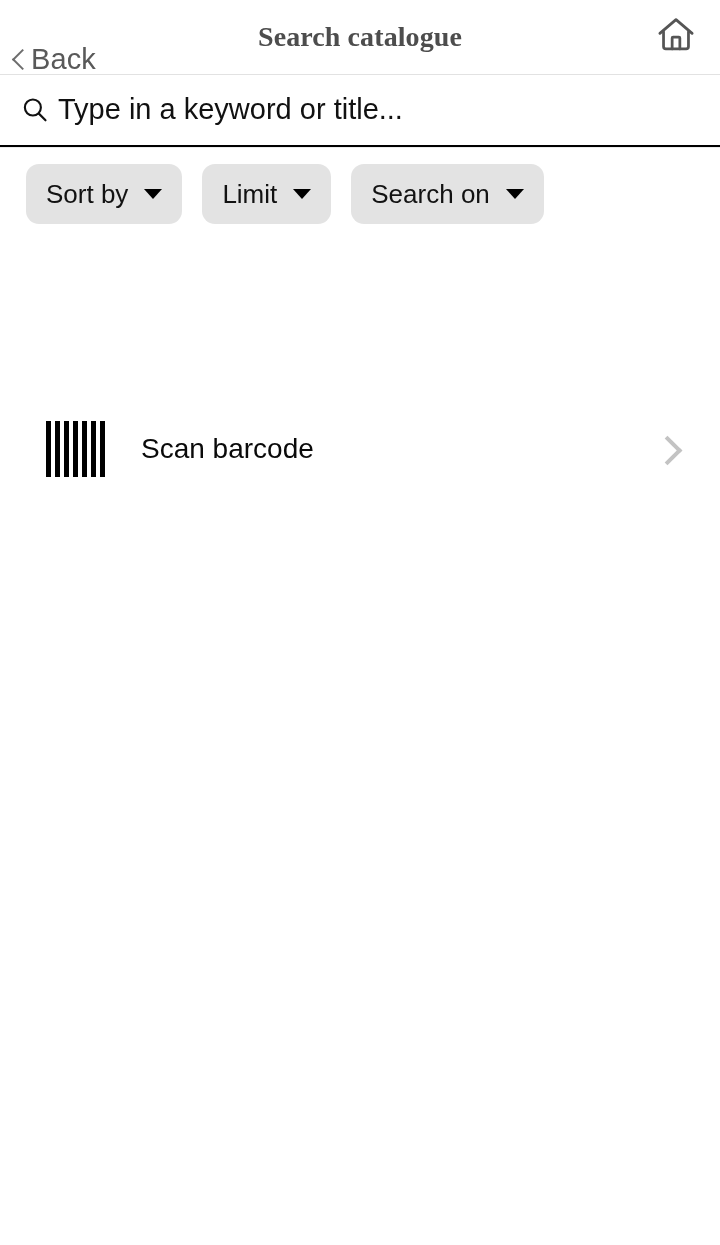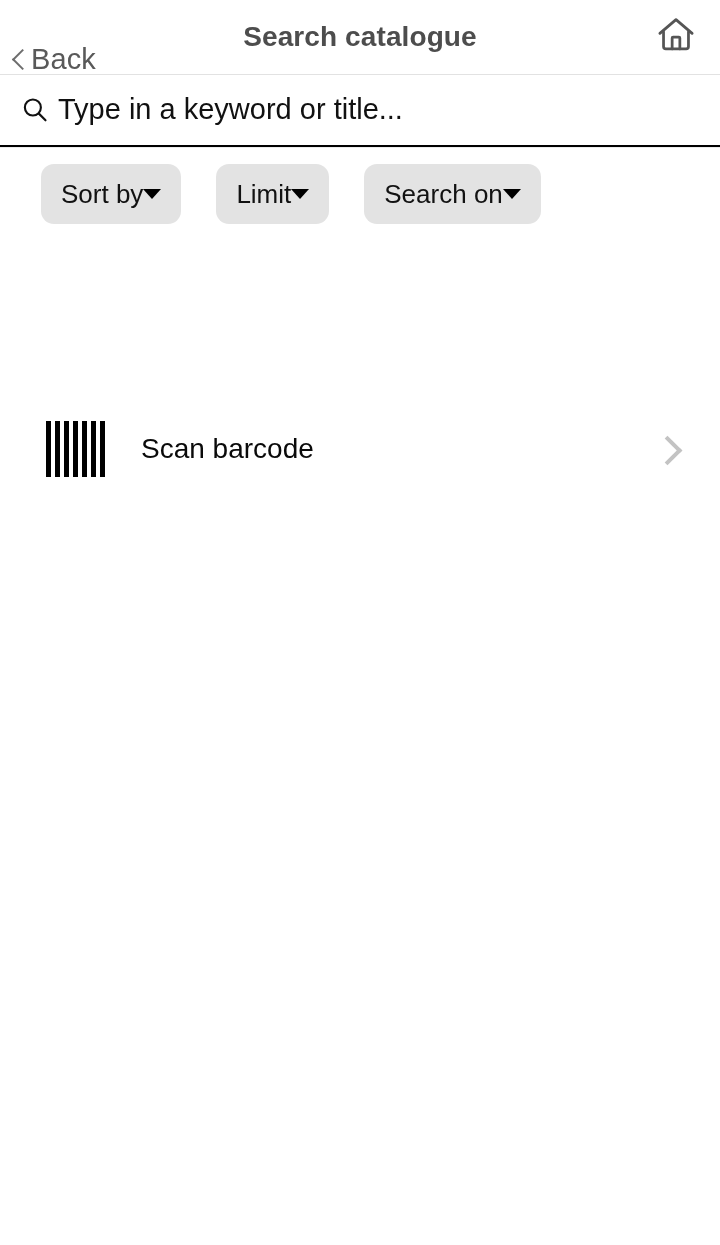--- a/index.html
+++ b/index.html
@@ -65,20 +65,21 @@
     top: 0;
     height: 74px;
     display: flex;
     align-items: center;
     justify-content: center;
     font-size: 28px;
     font-weight: 700;
     color: #4d4d4d;
     letter-spacing: 0.1px;
     pointer-events: none;
+    font-family: Liberation Serif, serif;
   }
   .home-btn {
     position: absolute;
     right: 22px;
     top: 0;
     height: 74px;
     display: flex;
     align-items: center;
     cursor: pointer;
   }
@@ -129,24 +130,24 @@
     max-width: 640px;
   }
   .chip {
     background: #e3e3e3;
     border-radius: 13px;
     height: 60px;
     box-sizing: border-box;
     padding: 12px 20px;
     display: inline-flex;
     align-items: center;
+    gap: 16px;
     cursor: pointer;
     border: 0;
     font-family: "Liberation Sans", sans-serif;
-    margin-left: 15px;
   }
   .chip-label {
     font-size: 26px;
     color: #121212;
     line-height: 1;
   }
   .caret {
     width: 0;
     height: 0;
     border-left: 9px solid transparent;

